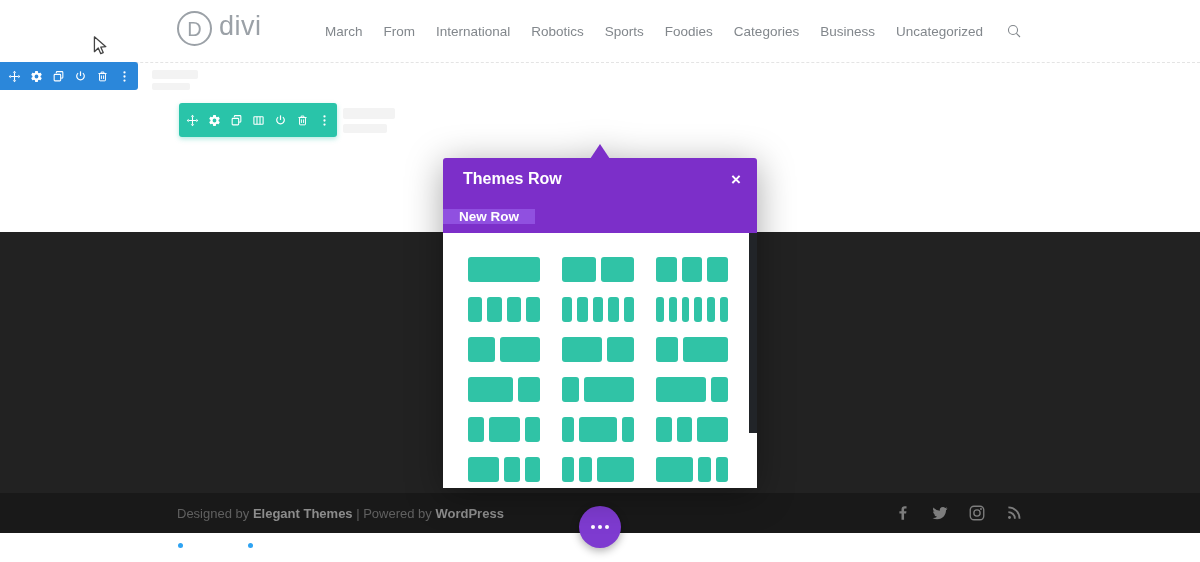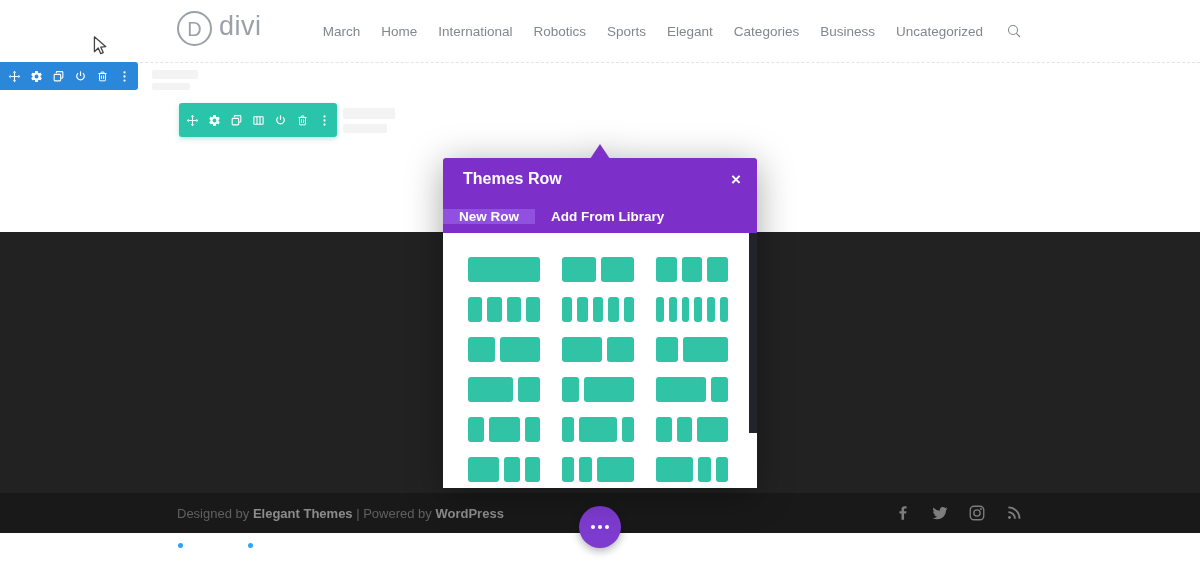--- a/index.html
+++ b/index.html
@@ -81,25 +81,25 @@
 
 <div class="page" style="--section-blue: #2b87da; --row-teal: #29c4a9; --tile-teal: #30c3a6; --modal-purple: #7c2fc9; --tab-active: #9050e0; --link-blue: #2ea3f2; --fab-purple: #7e3bd0;">
 
   <div class="site-header">
     <div class="logo">
       <span class="logo-circle">D</span>
       <span class="logo-text">divi</span>
     </div>
     <div class="nav" id="main-nav">
         <div class="nav-item">March</div>
-        <div class="nav-item">Home</div>
+        <div class="nav-item">From</div>
         <div class="nav-item">International</div>
         <div class="nav-item">Robotics</div>
         <div class="nav-item">Sports</div>
-        <div class="nav-item">Elegant</div>
+        <div class="nav-item">Foodies</div>
         <div class="nav-item">Categories</div>
         <div class="nav-item">Business</div>
         <div class="nav-item">Uncategorized</div>
         <div class="nav-search">
           <svg viewBox="0 0 24 24" fill="none" stroke="currentColor" stroke-width="1.6">
             <circle cx="10.5" cy="10.5" r="6.8"></circle>
             <path d="M15.6 15.6L21 21"></path>
           </svg>
         </div>
       </div>
@@ -249,21 +249,20 @@
   </div>
 
   <div class="modal">
     <div class="modal-arrow"></div>
     <div class="modal-header">
       <span class="modal-title">Themes Row</span>
       <span class="modal-close">×</span>
     </div>
     <div class="modal-tabs" id="modal-tabs">
         <div class="tab active">New Row</div>
-        <div class="tab">Add From Library</div>
       </div>
     <div class="modal-body">
       <div class="layout-grid" id="layout-grid">
           <div class="layout-cell" title="1">
             <div class="tile" style="flex: 1 1 0%;"></div>
           </div>
           <div class="layout-cell" title="1/2 1/2">
             <div class="tile" style="flex: 1 1 0%;"></div>
             <div class="tile" style="flex: 1 1 0%;"></div>
           </div>

